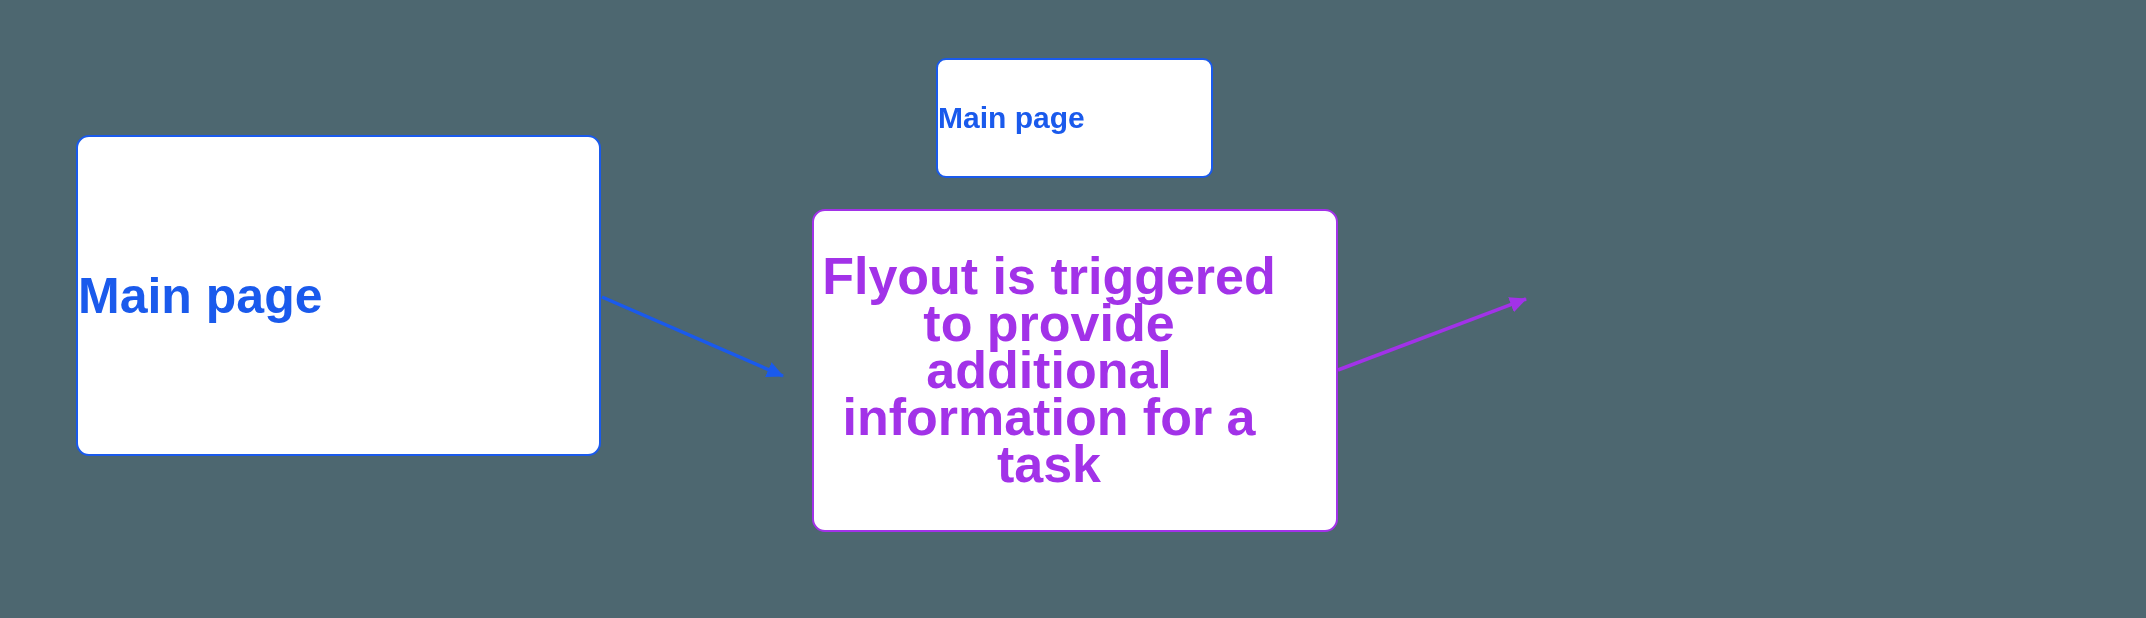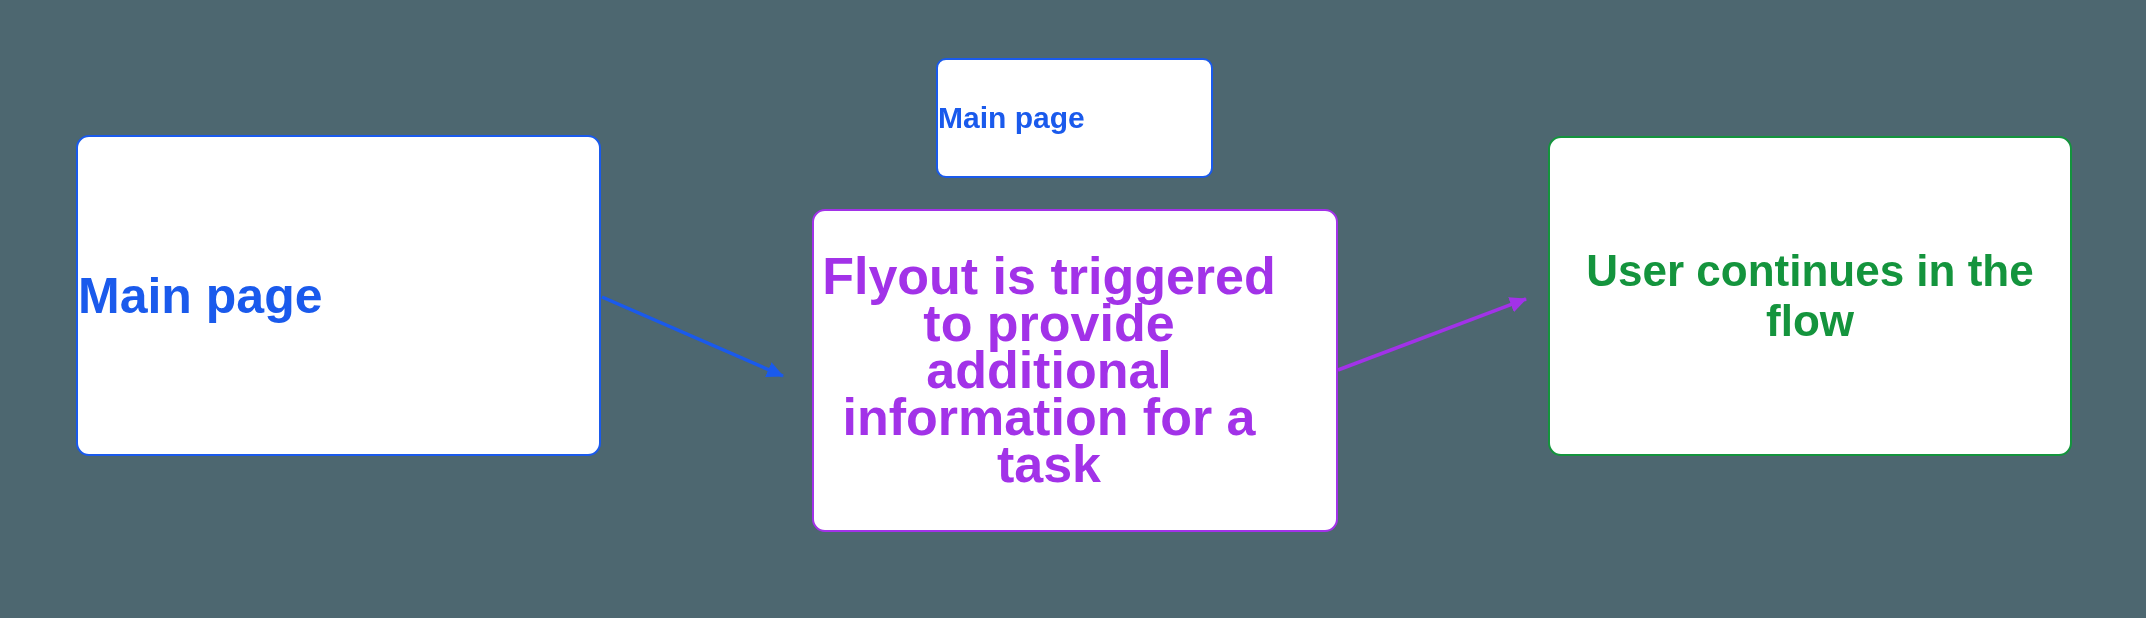--- a/index.html
+++ b/index.html
@@ -98,17 +98,14 @@
   </div>
 
   <div class="node node--blue" id="node-main-page-small">
     <span class="node-label">Main page</span>
   </div>
 
   <div class="node node--purple" id="node-flyout">
     <span class="node-label">Flyout is triggered to provide additional information for a task</span>
   </div>
 
-  <div class="node node--green" id="node-user-continues">
-    <span class="node-label">User continues in the flow</span>
-  </div>
 
 </div>
 
 </body></html>

